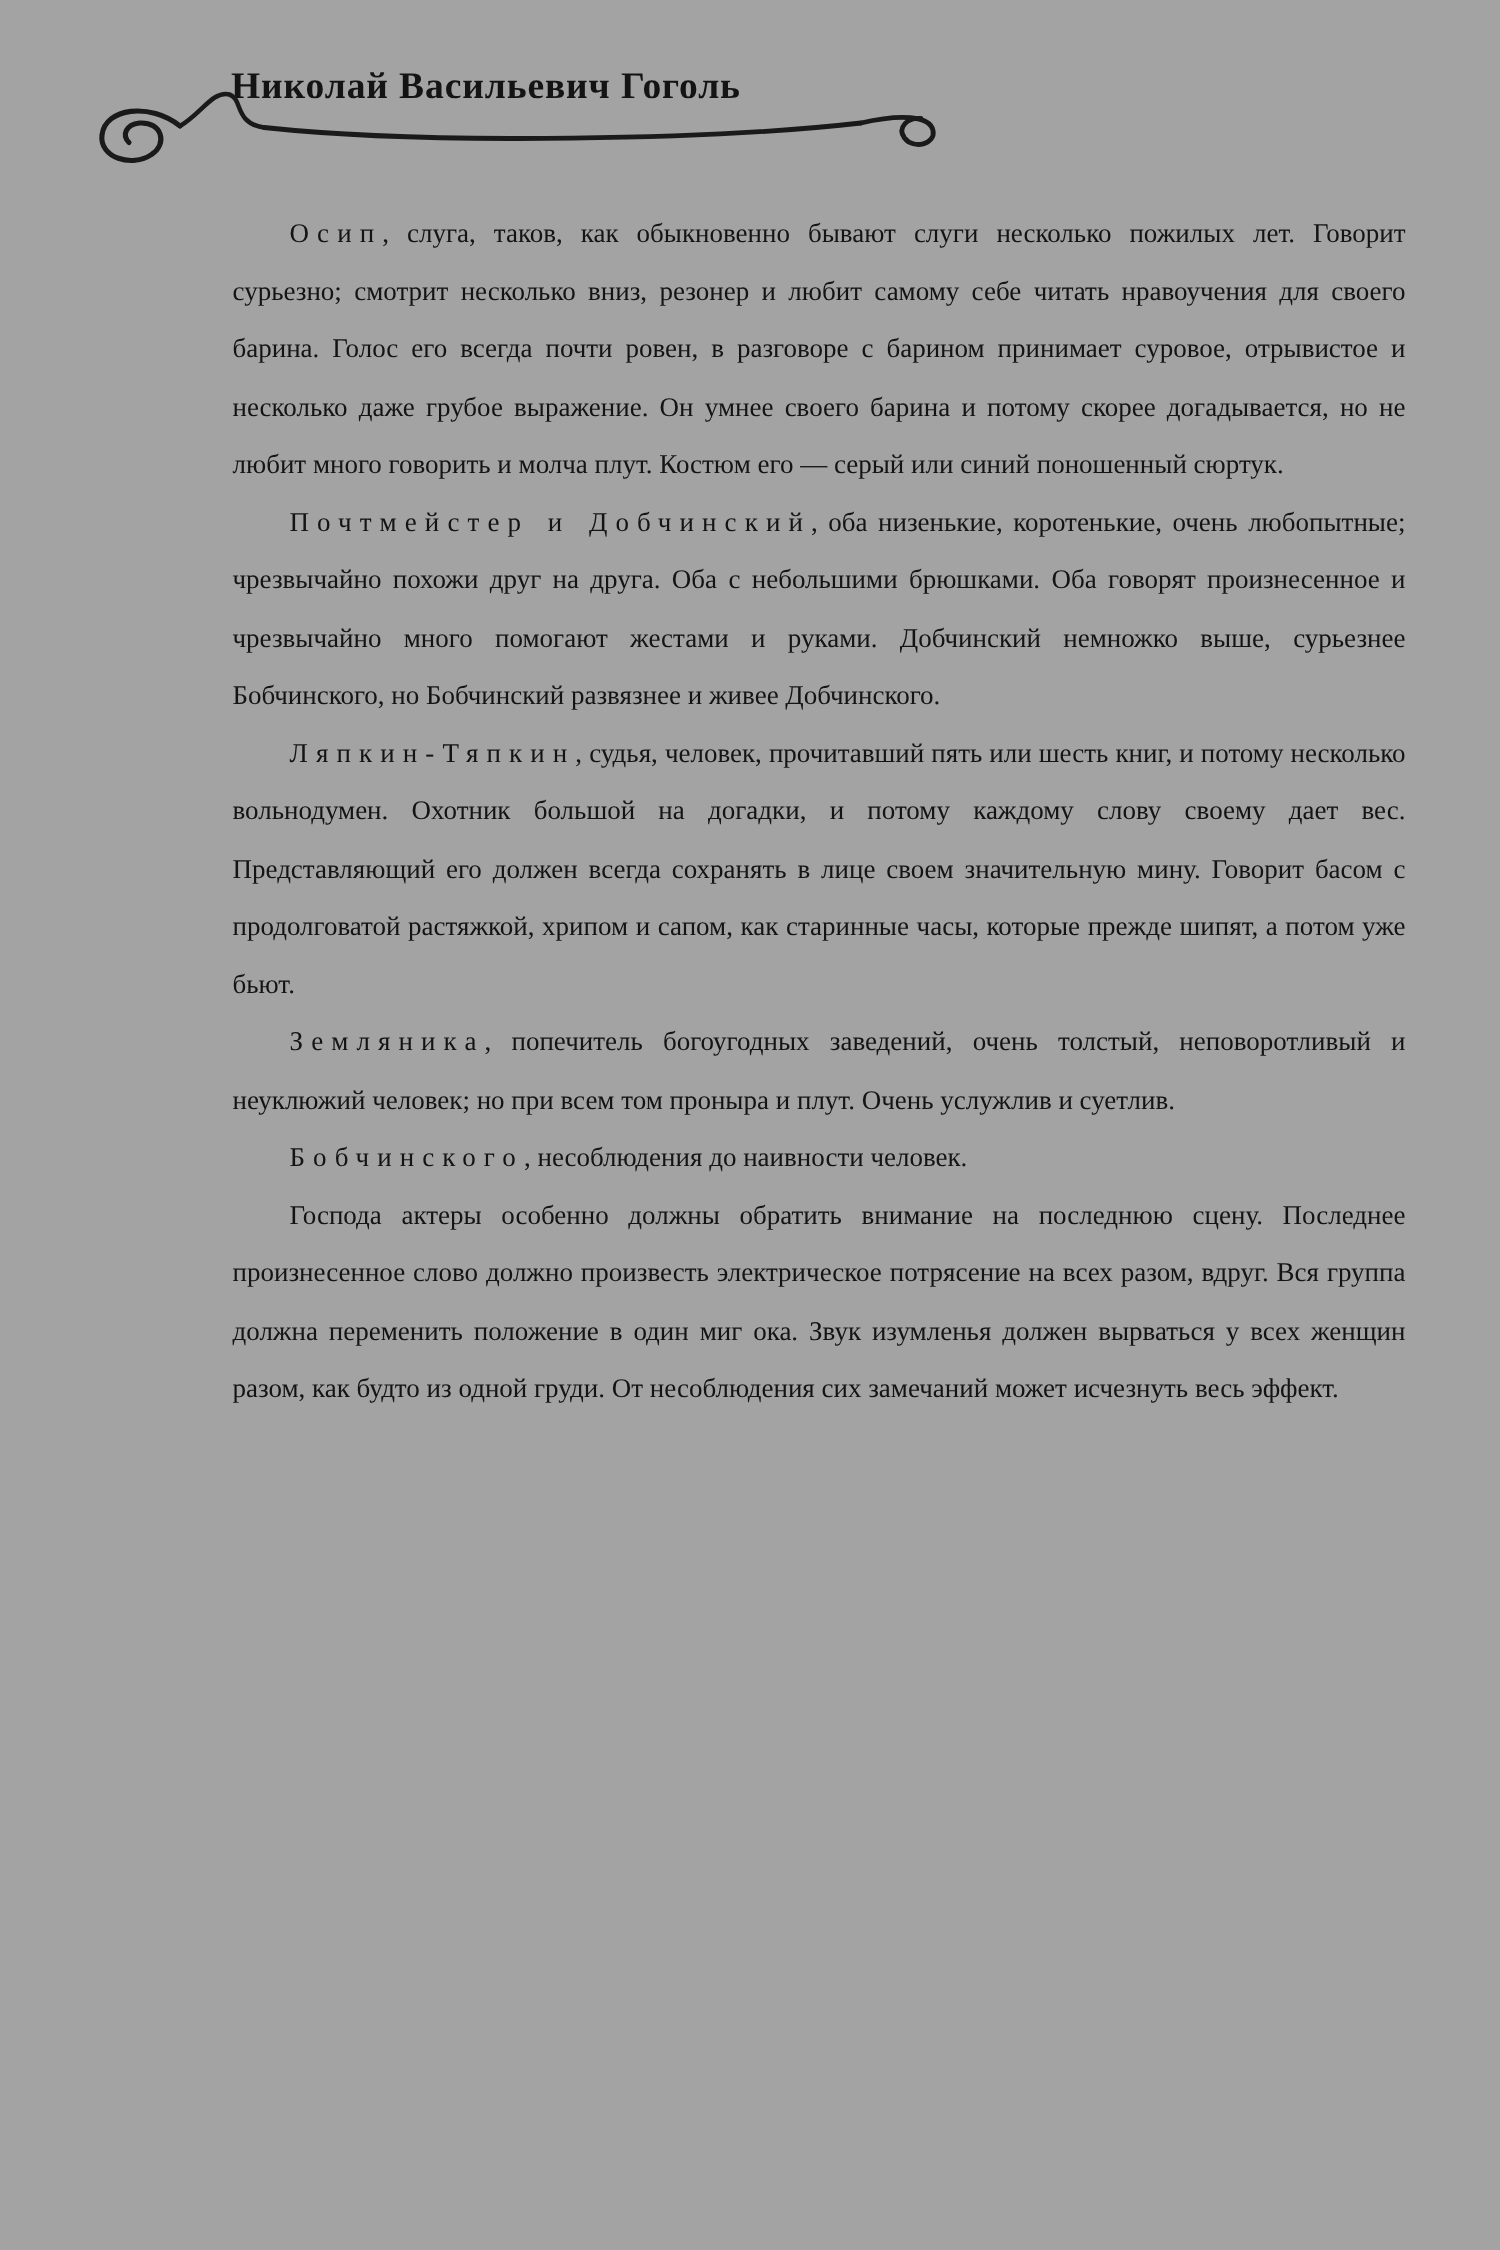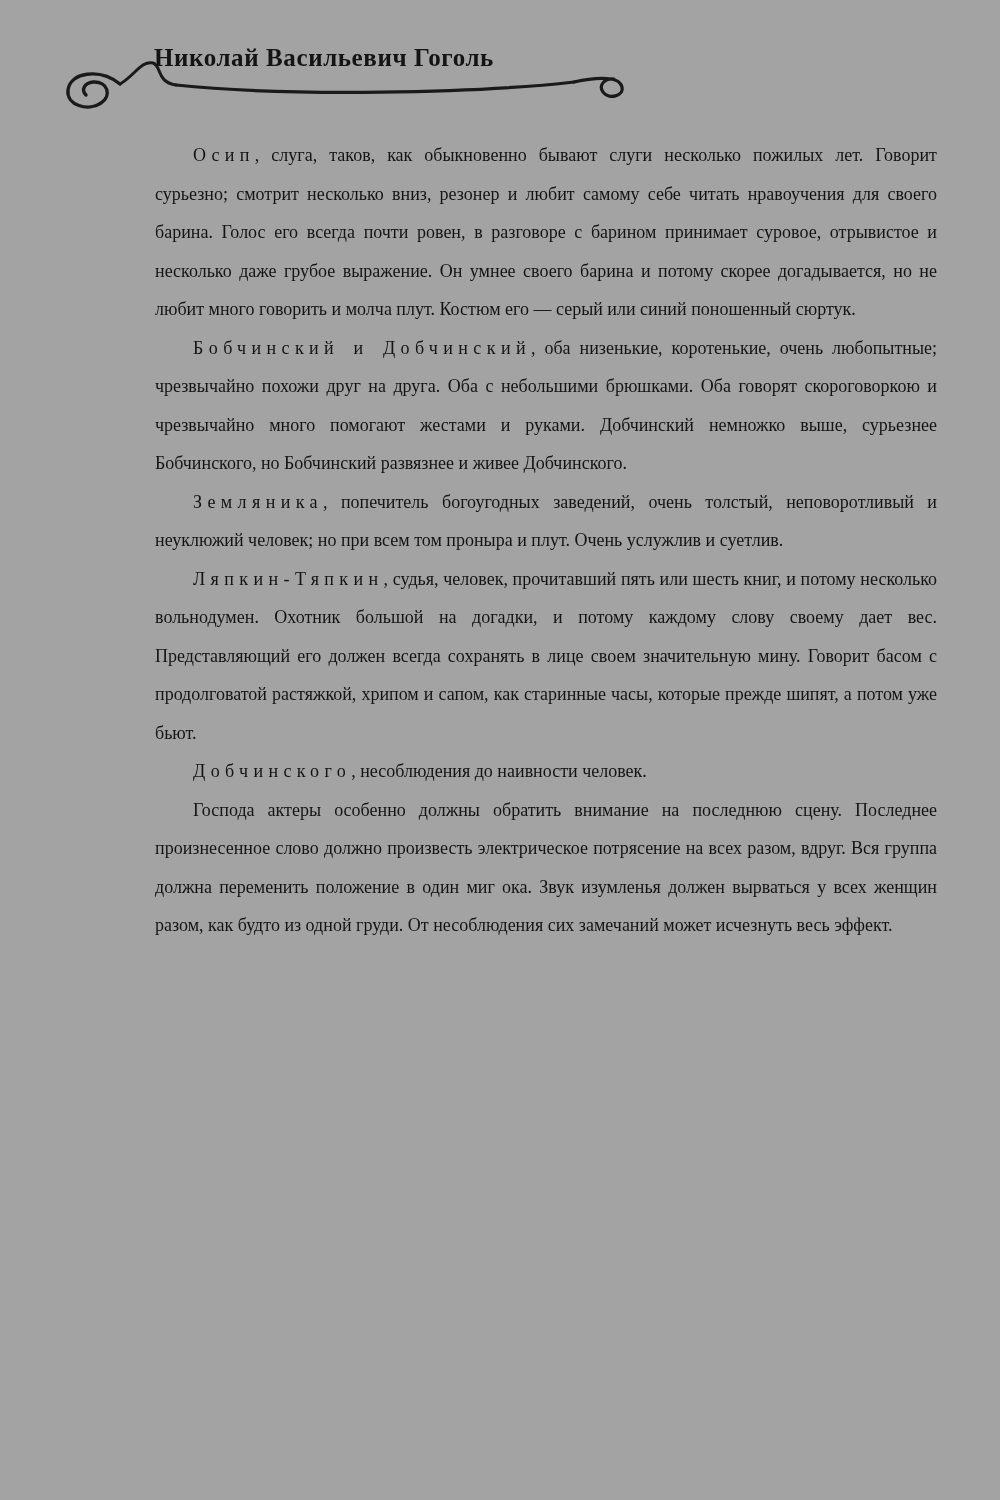--- a/index.html
+++ b/index.html
@@ -68,29 +68,29 @@
 
       <path d="M 516 30 C 542 24, 562 25, 564 35 C 566 44, 551 48, 545 40 C 540 33, 547 26, 556 27" stroke-width="3.2"></path>
     </svg>
   </div>
 
   <div class="body-text">
     <p>
       <span class="lead">Осип</span><span>, слуга, таков, как обыкновенно бывают слуги несколько пожилых лет. Говорит сурьезно; смотрит несколько вниз, резонер и любит самому себе читать нравоучения для своего барина. Голос его всегда почти ровен, в разговоре с барином принимает суровое, отрывистое и несколько даже грубое выражение. Он умнее своего барина и потому скорее догадывается, но не любит много говорить и молча плут. Костюм его — серый или синий поношенный сюртук.</span>
     </p>
     <p>
-      <span class="lead">Бобчинский и Добчинский</span><span>, оба низенькие, коротенькие, очень любопытные; чрезвычайно похожи друг на друга. Оба с небольшими брюшками. Оба говорят скороговоркою и чрезвычайно много помогают жестами и руками. Добчинский немножко выше, сурьезнее Бобчинского, но Бобчинский развязнее и живее Добчинского.</span>
+      <span class="lead">Почтмейстер и Добчинский</span><span>, оба низенькие, коротенькие, очень любопытные; чрезвычайно похожи друг на друга. Оба с небольшими брюшками. Оба говорят произнесенное и чрезвычайно много помогают жестами и руками. Добчинский немножко выше, сурьезнее Бобчинского, но Бобчинский развязнее и живее Добчинского.</span>
+    </p>
+    <p>
+      <span class="lead">Ляпкин-Тяпкин</span><span>, судья, человек, прочитавший пять или шесть книг, и потому несколько вольнодумен. Охотник большой на догадки, и потому каждому слову своему дает вес. Представляющий его должен всегда сохранять в лице своем значительную мину. Говорит басом с продолговатой растяжкой, хрипом и сапом, как старинные часы, которые прежде шипят, а потом уже бьют.</span>
     </p>
     <p>
       <span class="lead">Земляника</span><span>, попечитель богоугодных заведений, очень толстый, неповоротливый и неуклюжий человек; но при всем том проныра и плут. Очень услужлив и суетлив.</span>
     </p>
     <p>
-      <span class="lead">Ляпкин-Тяпкин</span><span>, судья, человек, прочитавший пять или шесть книг, и потому несколько вольнодумен. Охотник большой на догадки, и потому каждому слову своему дает вес. Представляющий его должен всегда сохранять в лице своем значительную мину. Говорит басом с продолговатой растяжкой, хрипом и сапом, как старинные часы, которые прежде шипят, а потом уже бьют.</span>
-    </p>
-    <p>
-      <span class="lead">Добчинского</span><span>, несоблюдения до наивности человек.</span>
+      <span class="lead">Бобчинского</span><span>, несоблюдения до наивности человек.</span>
     </p>
     <p>
       <span class="lead"></span><span>Господа актеры особенно должны обратить внимание на последнюю сцену. Последнее произнесенное слово должно произвесть электрическое потрясение на всех разом, вдруг. Вся группа должна переменить положение в один миг ока. Звук изумленья должен вырваться у всех женщин разом, как будто из одной груди. От несоблюдения сих замечаний может исчезнуть весь эффект.</span>
     </p>
   </div>
 
 </div>
 
 </body></html>

